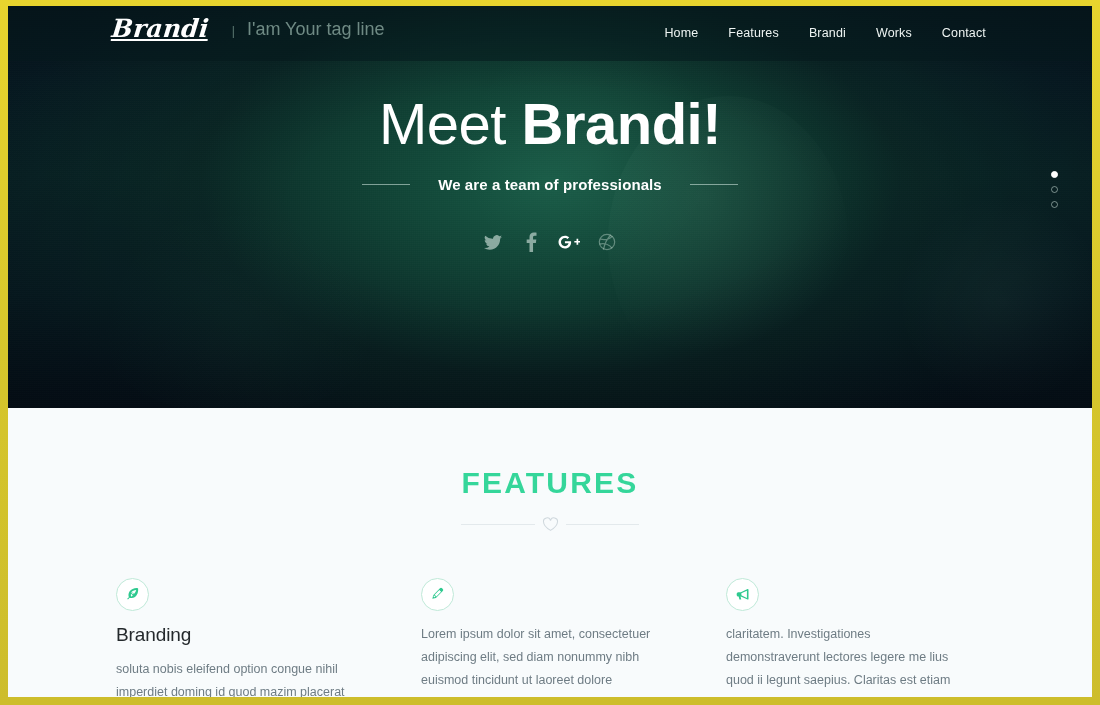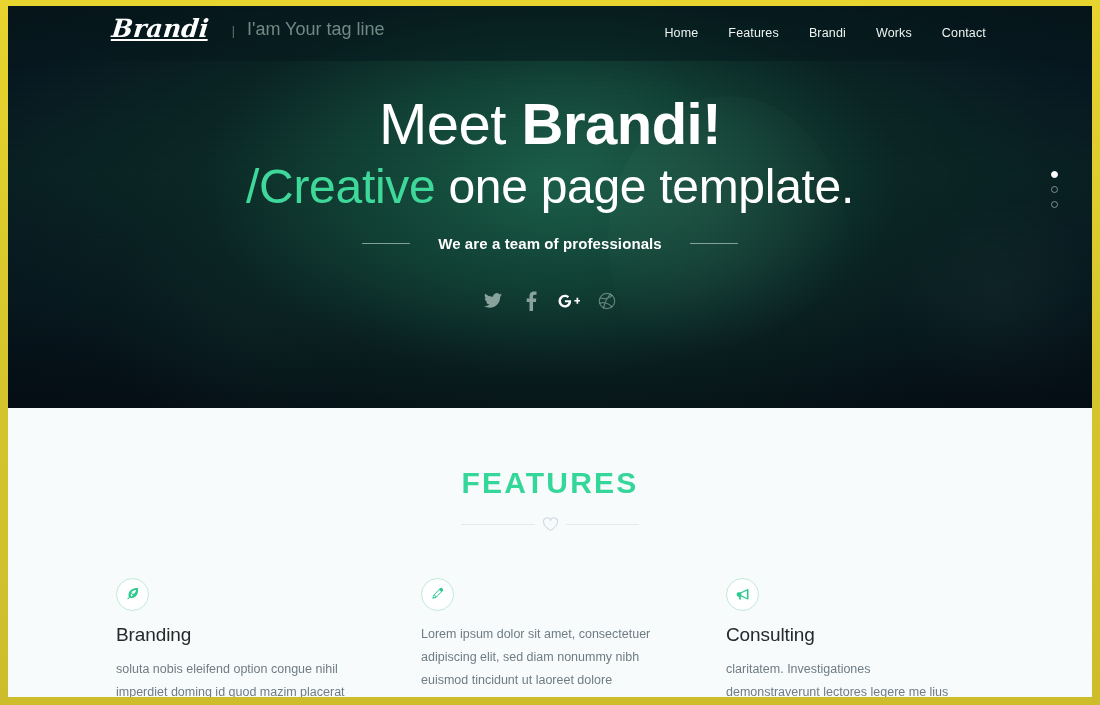--- a/index.html
+++ b/index.html
@@ -212,21 +212,20 @@
   <section id="hero">
     <div id="grain"></div>
     <div class="blob" id="blob1"></div>
     <div class="blob" id="blob2"></div>
     <div class="blob" id="blob3"></div>
     <div class="blob" id="blob4"></div>
     <div id="vignette"></div>
 
     <div id="hero-copy">
       <h1 id="headline"><span>Meet </span><span id="headline-strong">Brandi!</span></h1>
-      <h2 id="subheadline"><span id="subheadline-accent">/Creative</span><span> one page template.</span></h2>
 
       <div id="tagrow">
         <span class="tagrule"></span>
         <span id="tagtext">We are a team of professionals</span>
         <span class="tagrule"></span>
       </div>
 
       <div id="socials">
         <a class="social" href="#">
           <svg width="18" height="15" viewBox="0 0 24 20" fill="rgba(225,240,234,.58)">
@@ -312,21 +311,20 @@
         </div>
         <p class="feature-body">Lorem ipsum dolor sit amet, consectetuer adipiscing elit, sed diam nonummy nibh euismod tincidunt ut laoreet dolore magna aliquam erat volutpat. Ut wisi enim ad minim</p>
       </div>
 
       <div class="feature-col">
         <div class="feature-icon">
           <svg width="15" height="15" viewBox="0 0 16 16" fill="#2ec98f">
             <path d="M13.4 2.2 6.2 5.6H3.5a1.7 1.7 0 0 0-1.7 1.7v1.1c0 .9.7 1.7 1.7 1.7h.4l.8 3.2h2L5.9 10h.3l7.2 3.4c.5.2 1-.1 1-.6V2.8c0-.5-.5-.8-1-.6zM12.7 11.7 6.8 8.9V6.7l5.9-2.8v7.8z"></path>
           </svg>
         </div>
-        <h3 class="feature-heading">Consulting</h3>
         <p class="feature-body">claritatem. Investigationes demonstraverunt lectores legere me lius quod ii legunt saepius. Claritas est etiam processus dynamicus, qui sequitur mutationem consuetudium lectorum.</p>
       </div>
 
     </div>
   </section>
 
 </div>
 </div>
 
 </body></html>

